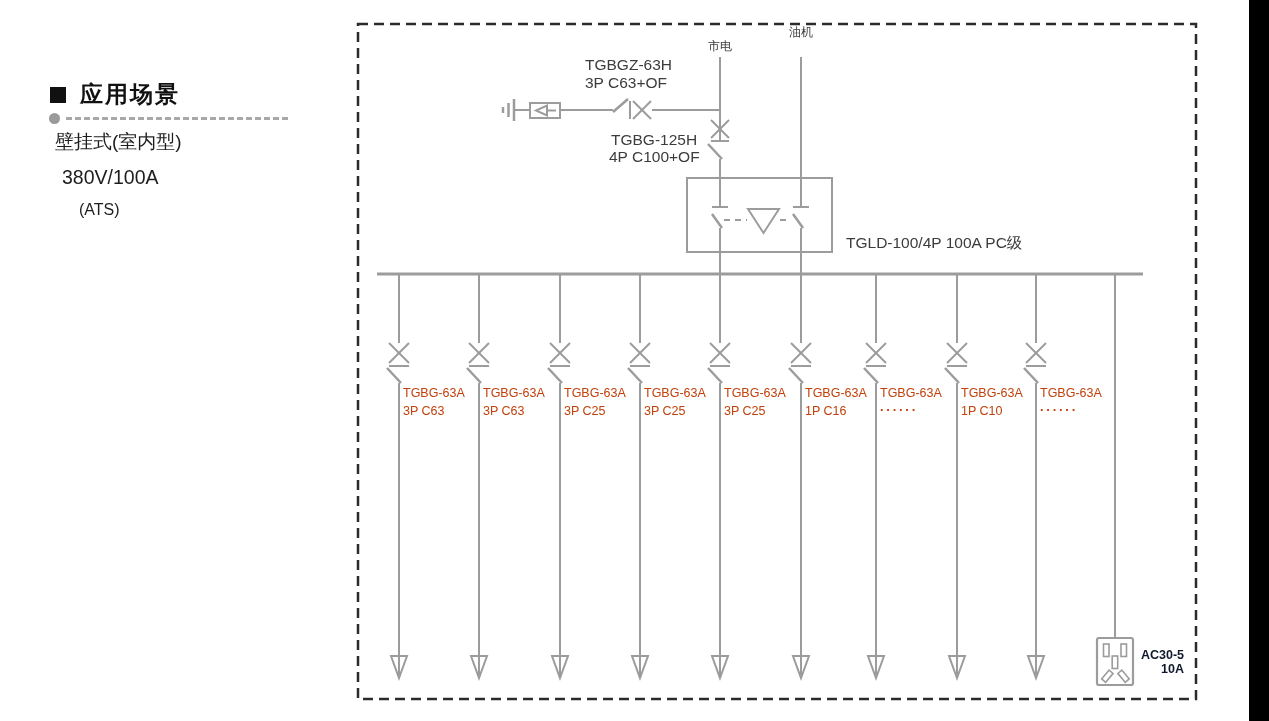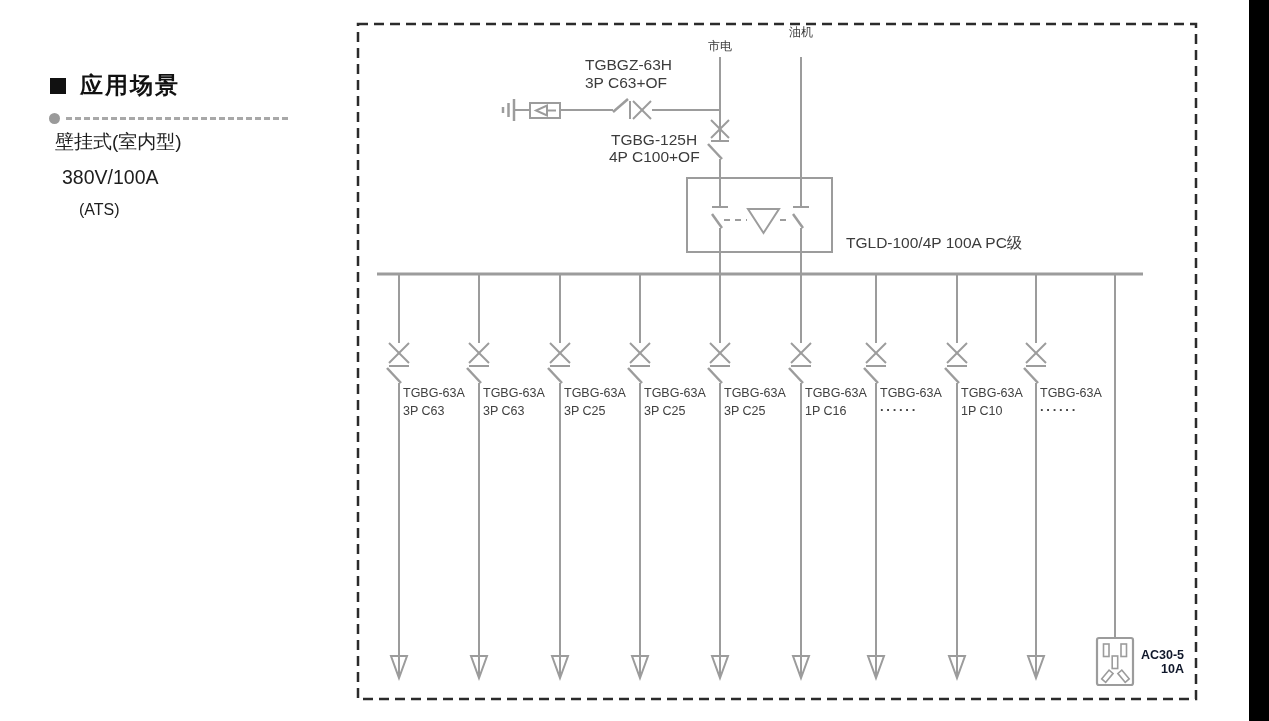--- a/index.html
+++ b/index.html
@@ -11,29 +11,29 @@
   
   .heading-row{display:flex;align-items:center;gap:14px;}
   .heading-square{width:16px;height:16px;background:#111111;}
   .heading-text{font-size:23px;font-weight:bold;color:#111111;letter-spacing:2px;}
   .divider-dot{width:11px;height:11px;border-radius:50%;background:#9a9a9a;}
   .divider-dash{width:222px;border-top:3px dashed #a8a8a8;}
   .panel-line{font-size:19px;color:#1d1d1d;}
   
   .src-label{font-size:12px;color:#3c3c3c;width:56px;text-align:center;}
   .dev-label{font-size:15.5px;color:#3c3c3c;white-space:nowrap;}
-  .branch-label{font-size:12.5px;color:#404040;white-space:nowrap;}
+  .branch-label{font-size:12.5px;color:#c2410c;white-space:nowrap;}
   .branch-label.dots{font-size:13px;font-weight:bold;letter-spacing:2px;}
   .socket-label{font-size:12.5px;color:#0f172a;width:48px;text-align:right;line-height:14px;font-weight:bold;}
   .black-bar{left:1249px;top:0;width:20px;height:721px;background:#000000;}
 </style>
 </head>
 <body>
 
-<div class="abs heading-row" style="left:50px;top:70px;">
+<div class="abs heading-row" style="left:50px;top:79px;">
   <span class="heading-square"></span>
   <span class="heading-text">应用场景</span>
 </div>
 <div class="abs divider-dot" style="left:49px;top:113px;"></div>
 <div class="abs divider-dash" style="left:66px;top:117px;"></div>
 <div class="abs panel-line" style="left:55px;top:129px;">壁挂式(室内型)</div>
 <div class="abs panel-line" style="left:62px;top:166px;font-size:19.5px;">380V/100A</div>
 <div class="abs panel-line" style="left:79px;top:201px;font-size:16px;">(ATS)</div>
 
 <svg id="diagram-svg" class="abs" style="left:0;top:0;" width="1269" height="721" viewBox="0 0 1269 721">

